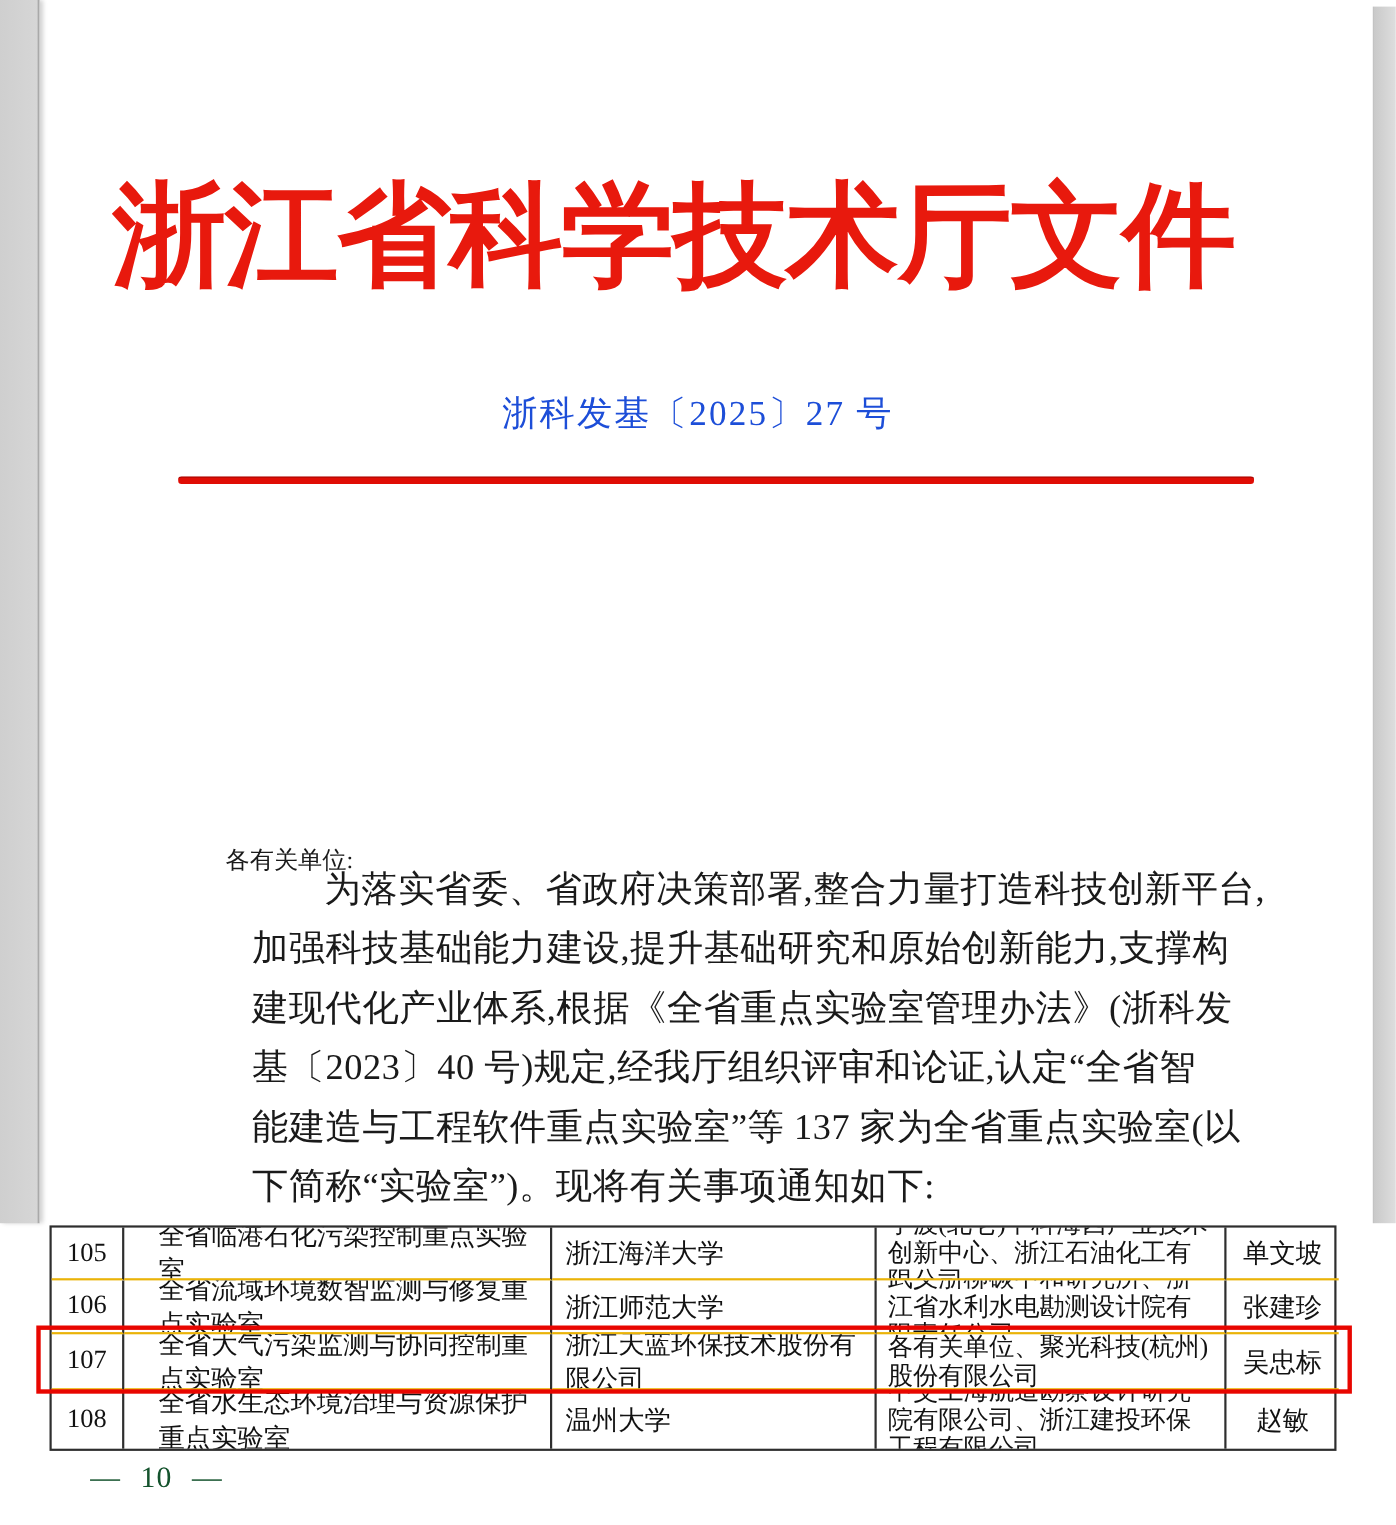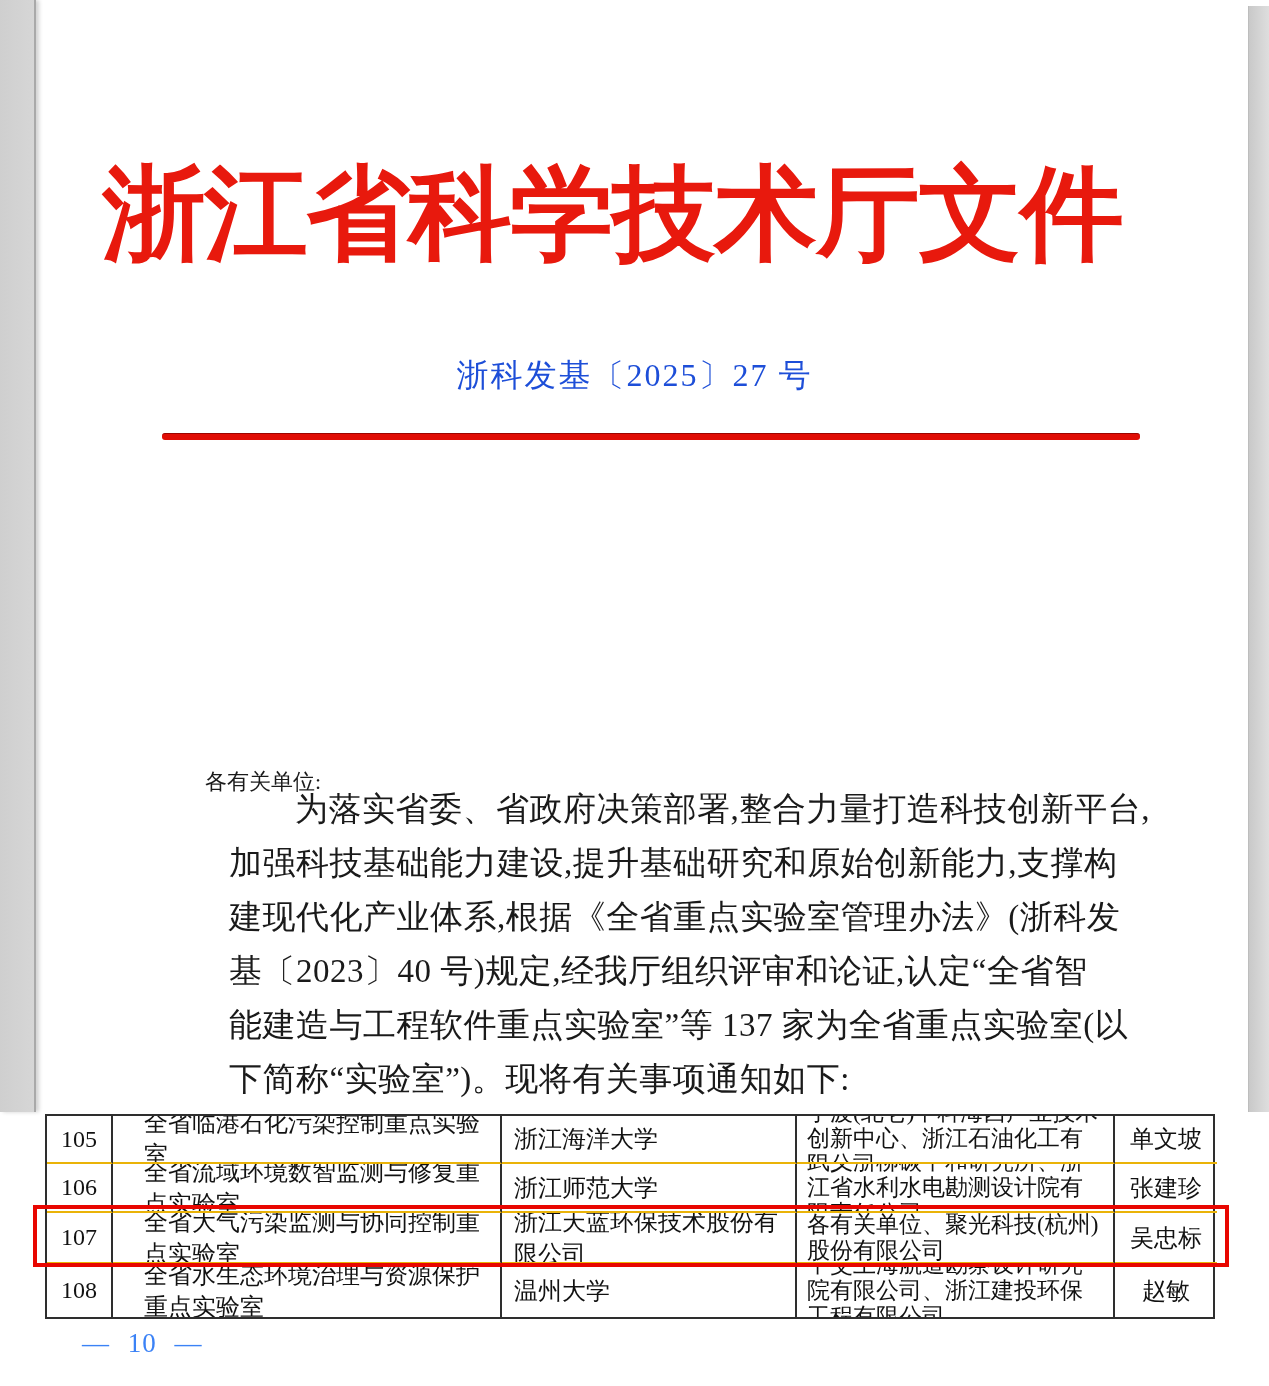--- a/index.html
+++ b/index.html
@@ -101,21 +101,21 @@
 
   .highlight-box {
     position: absolute; left: 33px; top: 1205px; width: 1196px; height: 62px;
     border: 4px solid #e80600;
     pointer-events: none;
   }
 
   .page-number {
     position: absolute; left: 82px; top: 1328px;
     font-size: 27px; word-spacing: 10px; letter-spacing: 1px;
-    color: #3b82f6;
+    color: #14532d;
     white-space: nowrap;
   }
 </style>
 </head>
 <body>
 
 <div class="screen">
 
   <div class="margin-left"></div>
   <div class="margin-right"></div>

